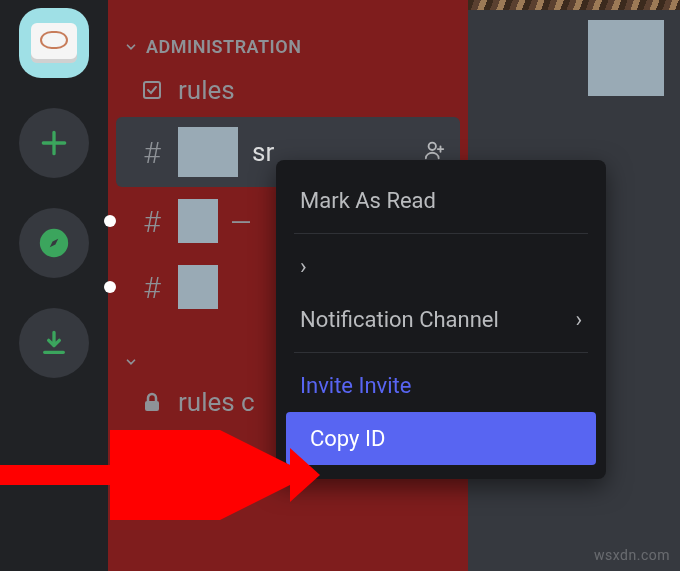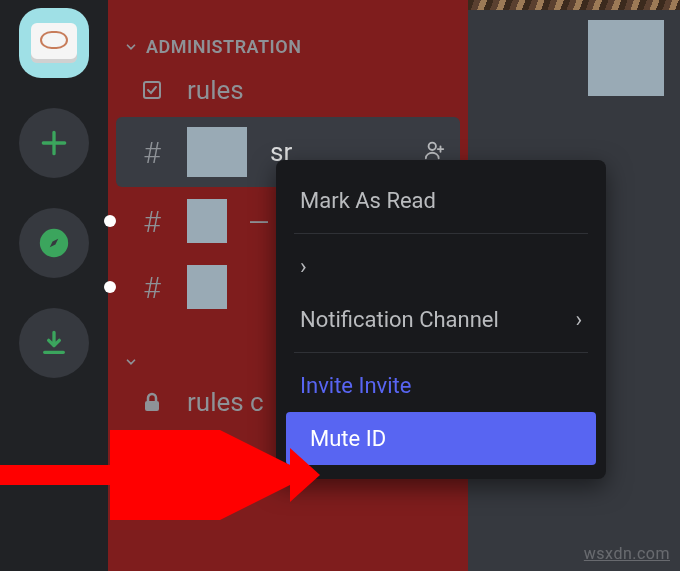--- a/index.html
+++ b/index.html
@@ -65,21 +65,21 @@
     color: #8e9297;
     font-size: 18px;
     font-weight: 600;
     letter-spacing: 0.5px;
     padding: 6px 16px;
     cursor: pointer;
   }
   .channel-row {
     display: flex;
     align-items: center;
-    gap: 23px;
+    gap: 14px;
     padding: 10px 24px;
     color: #8e9297;
     font-size: 26px;
     border-radius: 6px;
     margin: 2px 8px;
     cursor: pointer;
     position: relative;
   }
   .channel-row.hover {
     background: #393c43;
@@ -180,23 +180,22 @@
     width: 330px;
     height: 90px;
     z-index: 60;
     pointer-events: none;
   }
   .watermark {
     position: absolute;
     right: 10px;
     bottom: 8px;
     color: rgba(255,255,255,0.25);
-    font-size: 16px;
+    font-size: 14px;
     letter-spacing: 0.5px;
-    text-decoration: underline;
   }
 </style>
 </head>
 <body>
 
 <div class="server-rail">
   <div class="rail-item selected">
     <div class="keycap"></div>
   </div>
   <div class="rail-item">
@@ -291,21 +290,21 @@
   </div>
   <div class="menu-item">
     <span>Notification Channel</span>
     <span class="chevron">›</span>
   </div>
   <div class="menu-sep"></div>
   <div class="menu-item invite">
     <span>Invite Invite</span>
   </div>
   <div class="menu-item highlight">
-    <span>Mute ID</span>
+    <span>Copy ID</span>
   </div>
 </div>
 
 <svg class="arrow-annot" viewBox="0 0 330 90">
   <defs>
     <marker id="ah" markerWidth="12" markerHeight="12" refX="9" refY="5" orient="auto">
       <path d="M0 0l10 5-10 5z" fill="#ff0000"></path>
     </marker>
   </defs>
   <line x1="10" y1="45" x2="300" y2="45" stroke="#ff0000" stroke-width="20" marker-end="url(#ah)"></line>

